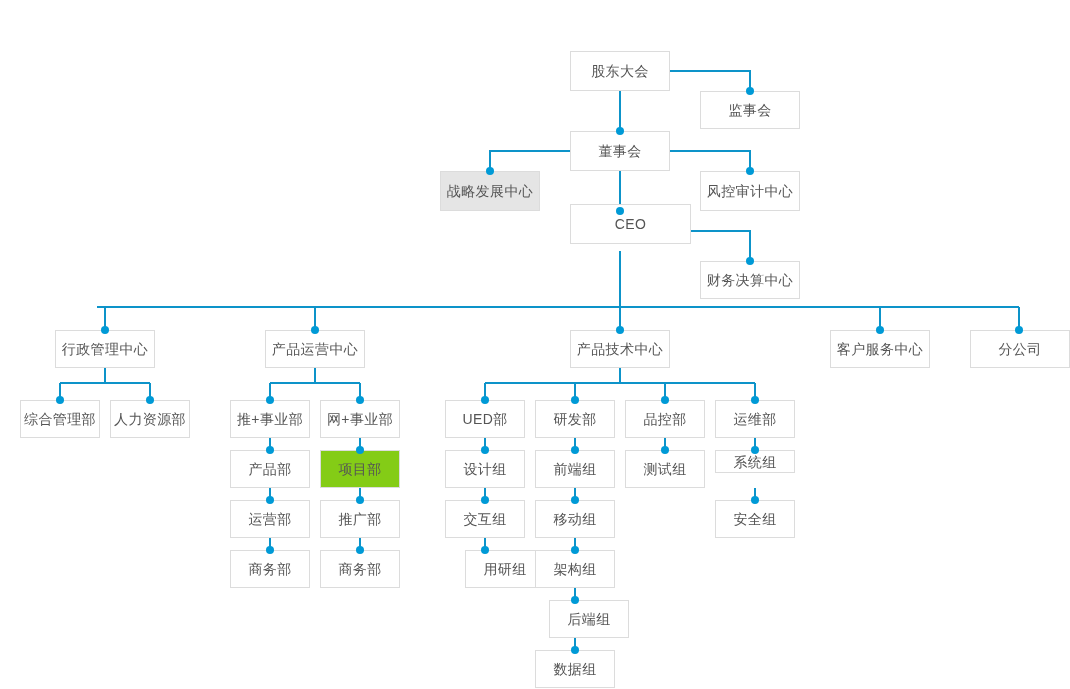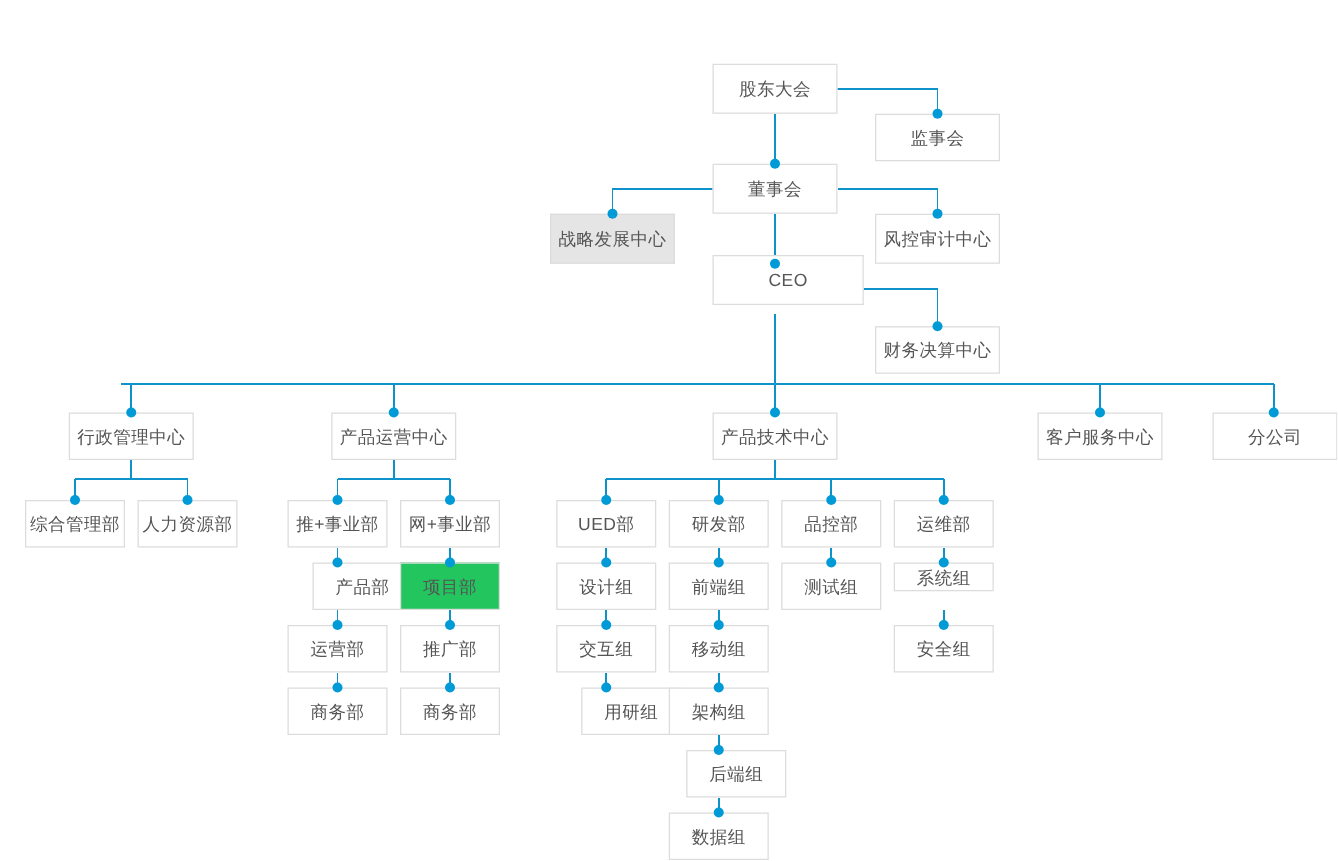--- a/index.html
+++ b/index.html
@@ -144,33 +144,33 @@
       </div>
       <div class="node" style="left: 20px; top: 400px; width: 80px; height: 38px; border-color: rgb(220, 220, 220); background: rgb(255, 255, 255); color: rgb(85, 85, 85);">
         <span class="node-label">综合管理部</span>
       </div>
       <div class="node" style="left: 110px; top: 400px; width: 80px; height: 38px; border-color: rgb(220, 220, 220); background: rgb(255, 255, 255); color: rgb(85, 85, 85);">
         <span class="node-label">人力资源部</span>
       </div>
       <div class="node" style="left: 230px; top: 400px; width: 80px; height: 38px; border-color: rgb(220, 220, 220); background: rgb(255, 255, 255); color: rgb(85, 85, 85);">
         <span class="node-label">推+事业部</span>
       </div>
-      <div class="node" style="left: 230px; top: 450px; width: 80px; height: 38px; border-color: rgb(220, 220, 220); background: rgb(255, 255, 255); color: rgb(85, 85, 85); margin-left: 20px;">
+      <div class="node" style="left: 230px; top: 450px; width: 80px; height: 38px; border-color: rgb(220, 220, 220); background: rgb(255, 255, 255); color: rgb(85, 85, 85);">
         <span class="node-label">产品部</span>
       </div>
       <div class="node" style="left: 230px; top: 500px; width: 80px; height: 38px; border-color: rgb(220, 220, 220); background: rgb(255, 255, 255); color: rgb(85, 85, 85);">
         <span class="node-label">运营部</span>
       </div>
       <div class="node" style="left: 230px; top: 550px; width: 80px; height: 38px; border-color: rgb(220, 220, 220); background: rgb(255, 255, 255); color: rgb(85, 85, 85);">
         <span class="node-label">商务部</span>
       </div>
       <div class="node" style="left: 320px; top: 400px; width: 80px; height: 38px; border-color: rgb(220, 220, 220); background: rgb(255, 255, 255); color: rgb(85, 85, 85);">
         <span class="node-label">网+事业部</span>
       </div>
-      <div class="node" style="left: 320px; top: 450px; width: 80px; height: 38px; border-color: rgb(220, 220, 220); background: #22c55e; color: rgb(85, 85, 85);">
+      <div class="node" style="left: 320px; top: 450px; width: 80px; height: 38px; border-color: rgb(220, 220, 220); background: #84cc16; color: rgb(85, 85, 85);">
         <span class="node-label">项目部</span>
       </div>
       <div class="node" style="left: 320px; top: 500px; width: 80px; height: 38px; border-color: rgb(220, 220, 220); background: rgb(255, 255, 255); color: rgb(85, 85, 85);">
         <span class="node-label">推广部</span>
       </div>
       <div class="node" style="left: 320px; top: 550px; width: 80px; height: 38px; border-color: rgb(220, 220, 220); background: rgb(255, 255, 255); color: rgb(85, 85, 85);">
         <span class="node-label">商务部</span>
       </div>
       <div class="node" style="left: 445px; top: 400px; width: 80px; height: 38px; border-color: rgb(220, 220, 220); background: rgb(255, 255, 255); color: rgb(85, 85, 85);">
         <span class="node-label">UED部</span>

